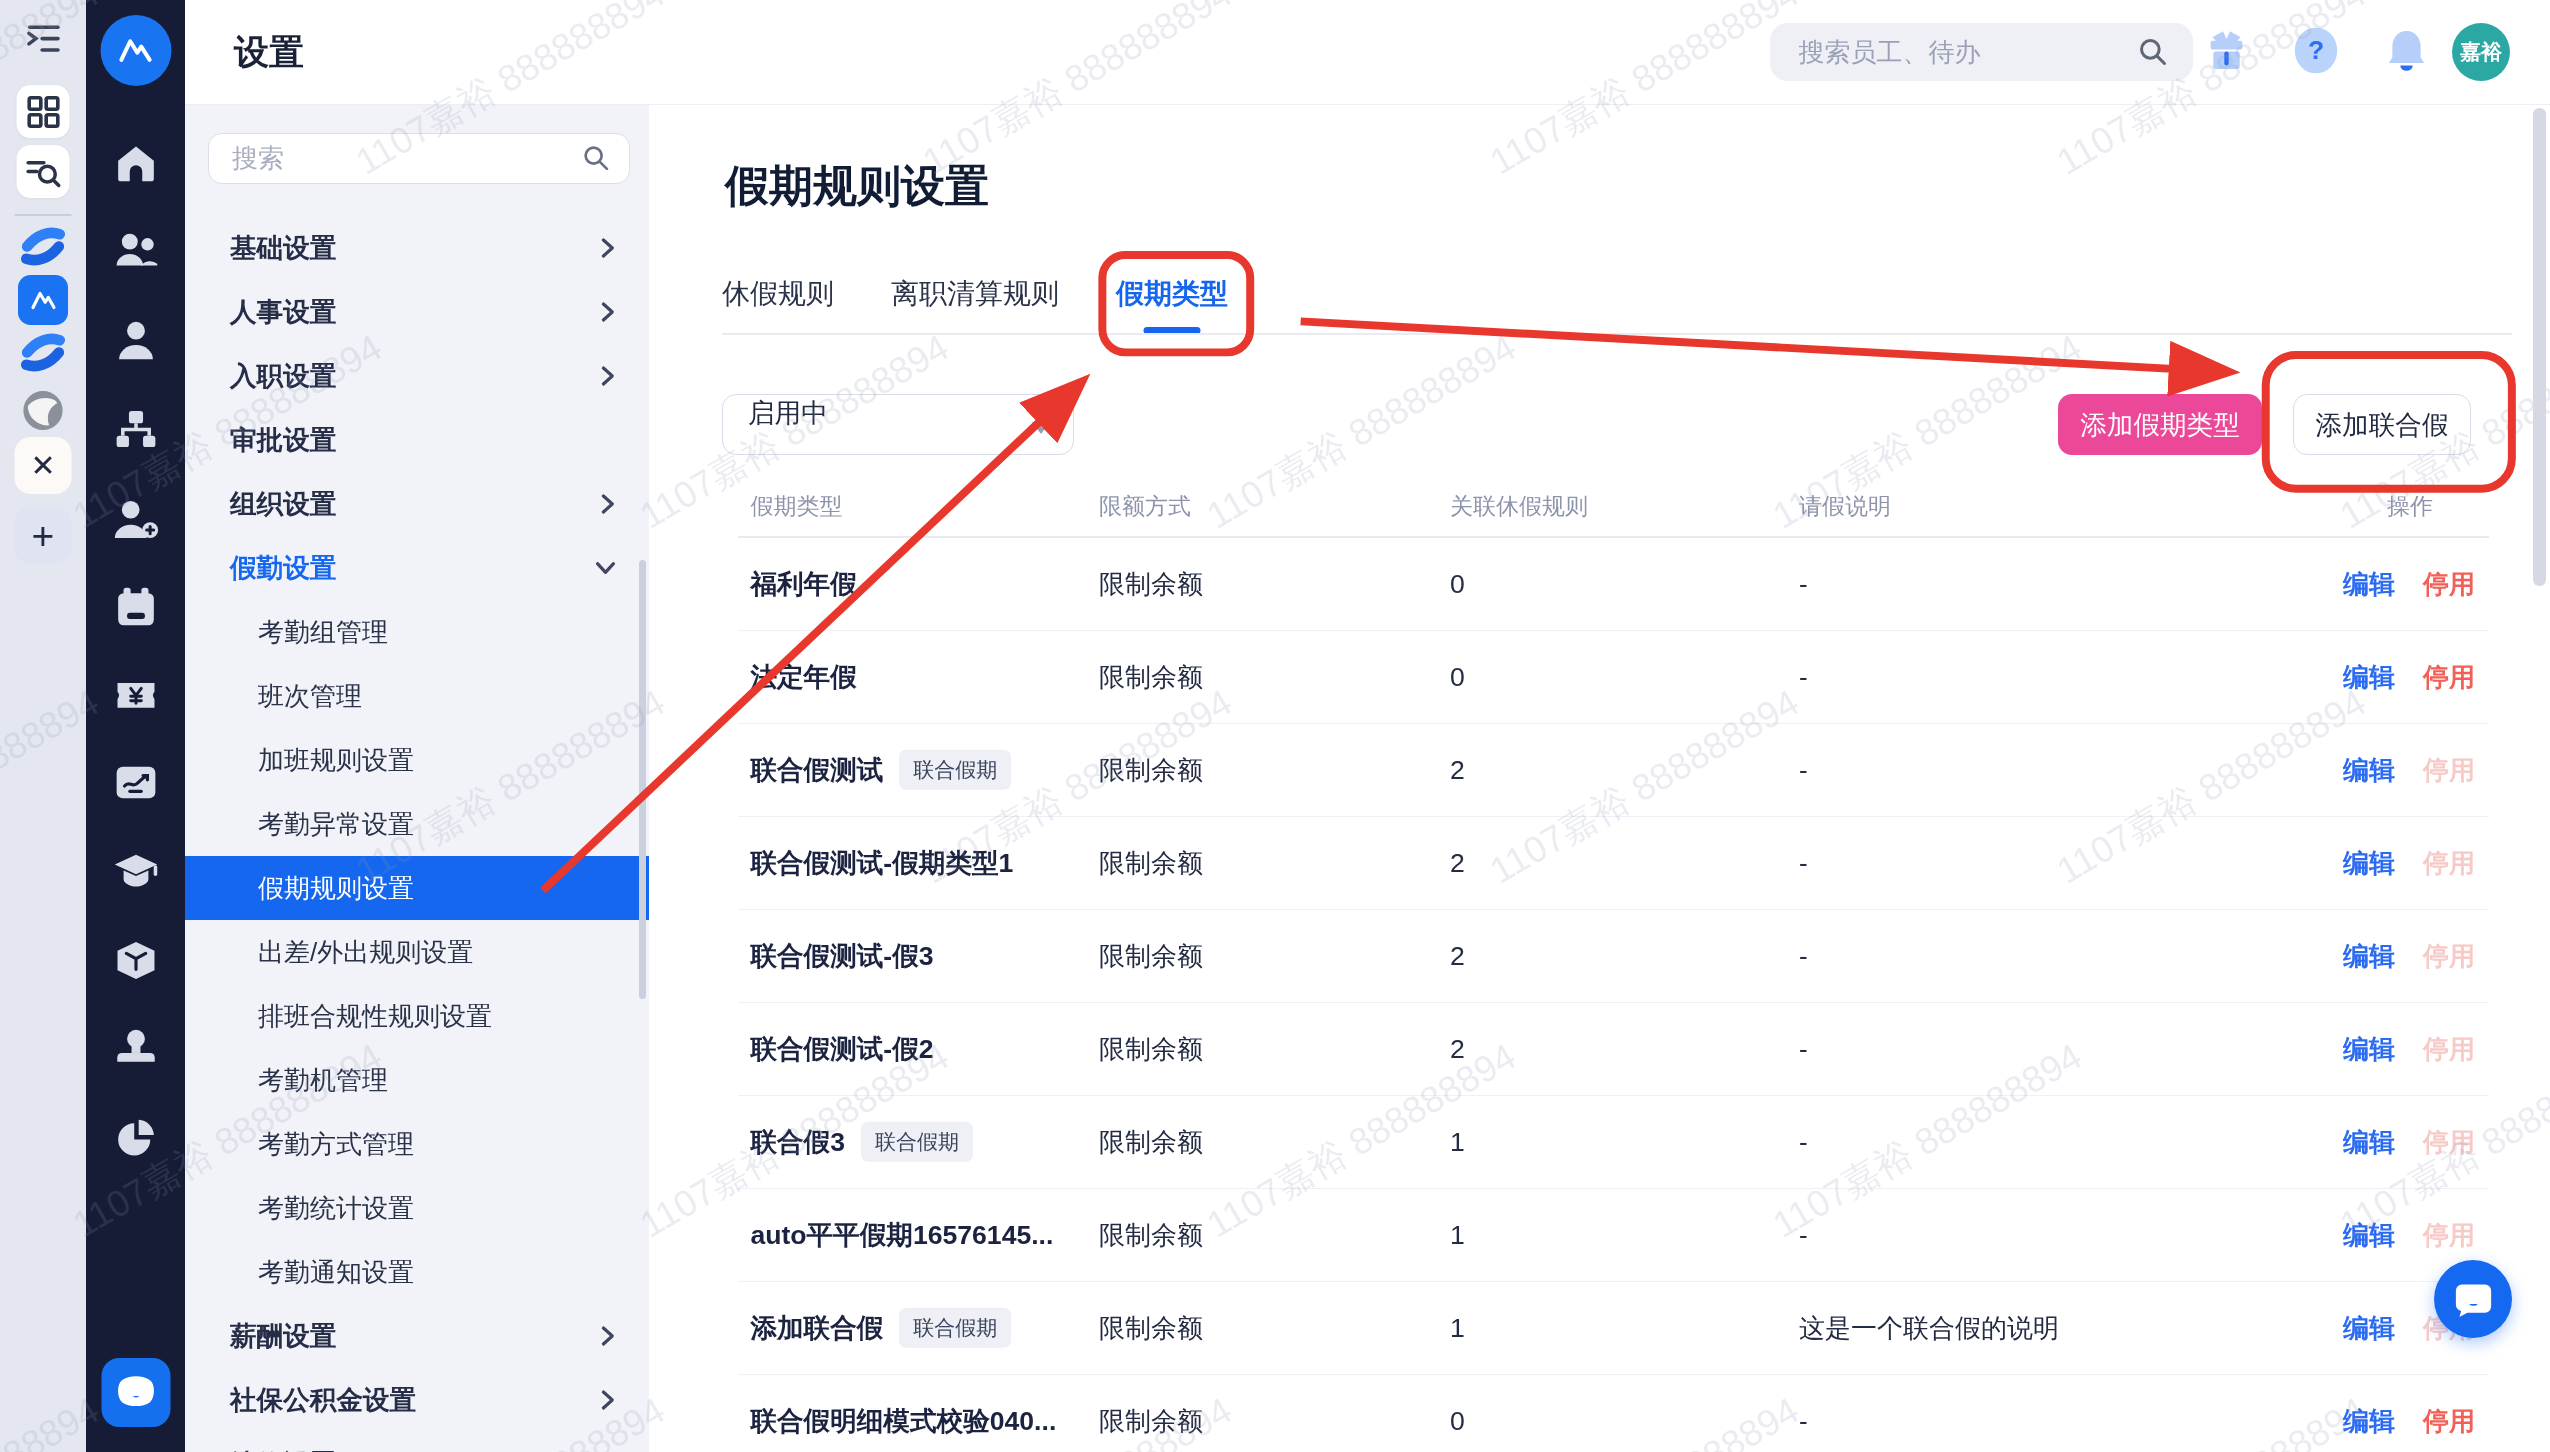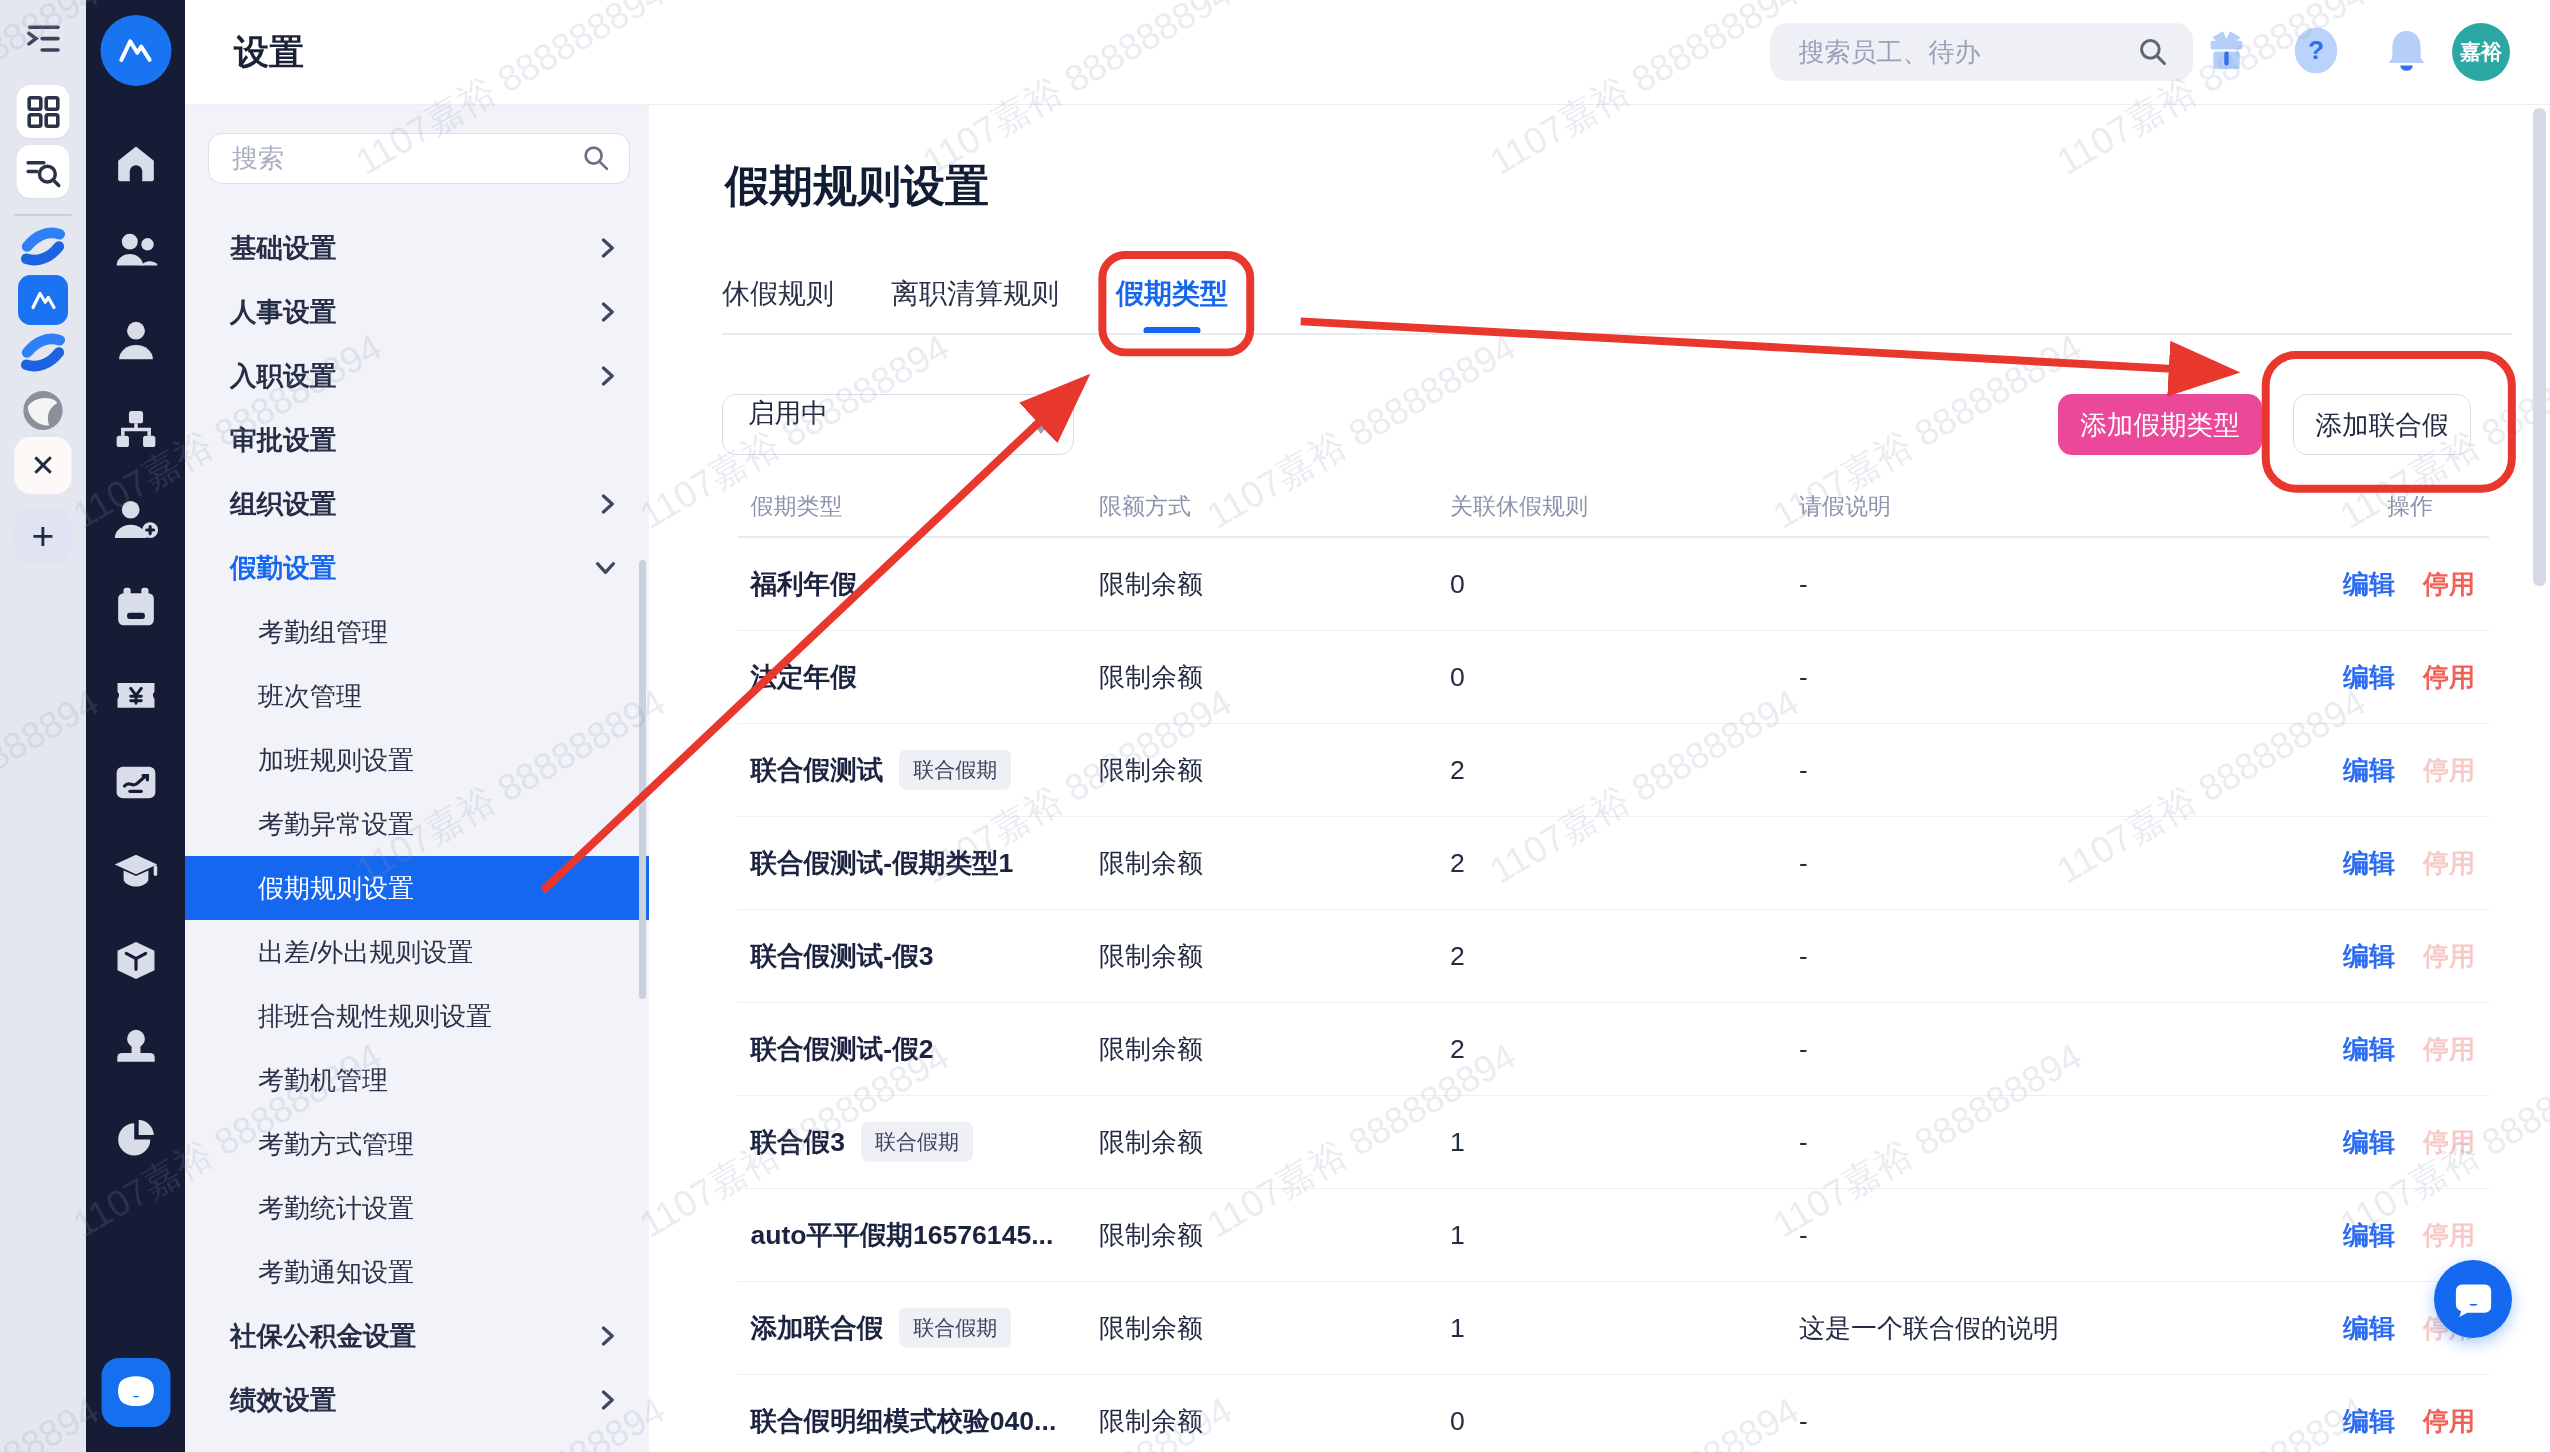--- a/index.html
+++ b/index.html
@@ -410,20 +410,27 @@
       <div class="menu-item lvl2">
     <span>考勤方式管理</span>
 
   </div>
       <div class="menu-item lvl2">
     <span>考勤统计设置</span>
 
   </div>
       <div class="menu-item lvl2">
     <span>考勤通知设置</span>
+
+  </div>
+      <div class="menu-item lvl1">
+    <span>薪酬设置</span>
+    <svg class="chev" width="17.7" height="23" viewBox="0 0 20 26">
+          <polyline points="5,4 15,13 5,22" fill="none" stroke="#3f475f" stroke-width="3.6" stroke-linecap="round" stroke-linejoin="round"></polyline>
+        </svg>
 
   </div>
       <div class="menu-item lvl1">
     <span>社保公积金设置</span>
     <svg class="chev" width="17.7" height="23" viewBox="0 0 20 26">
           <polyline points="5,4 15,13 5,22" fill="none" stroke="#3f475f" stroke-width="3.6" stroke-linecap="round" stroke-linejoin="round"></polyline>
         </svg>
 
   </div>
       <div class="menu-item lvl1">

